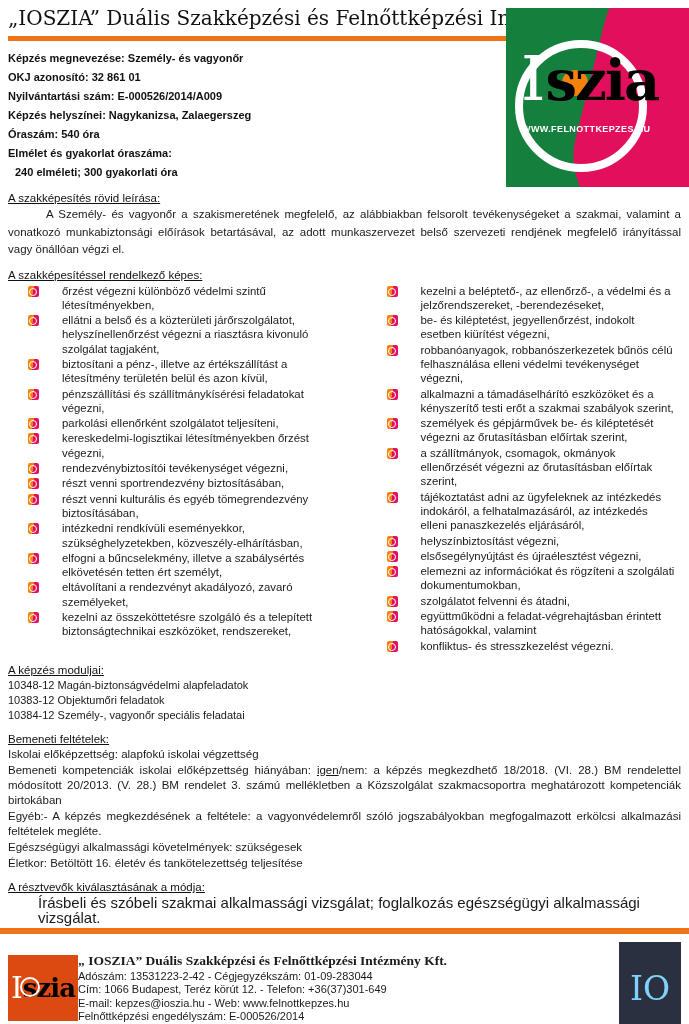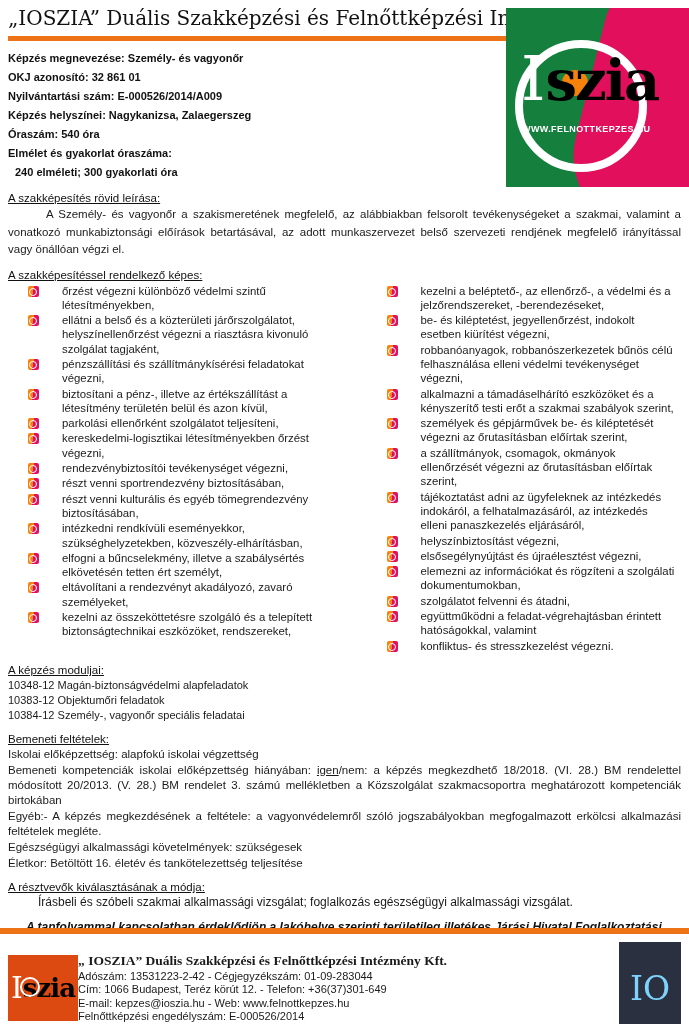--- a/index.html
+++ b/index.html
@@ -37,21 +37,21 @@
   ul.comp-list li{display:flex;gap:23px;margin:0 0 1px 0;font-size:11.4px;line-height:14.3px;}
   .bullet{flex:0 0 11px;width:11px;height:11px;margin-top:2px;border-radius:2px;position:relative;
           background:linear-gradient(100deg,#F6820C 46%,#E2105C 46%);}
   .bullet::after{content:"";position:absolute;left:1px;top:2px;width:6px;height:6px;border:1px solid #fff;border-radius:50%;}
 
   .modules p{margin:0;font-size:11px;line-height:15px;}
 
   .entry p{margin:0 0 1px 0;font-size:11.5px;line-height:15px;text-align:justify;}
   .u-seg{text-decoration:underline;}
 
-  .sel-body{margin:1px 0 0 0;padding-left:30px;font-size:12px;line-height:15px;}
+  .sel-body{margin:1px 0 0 0;padding-left:30px;font-size:15px;line-height:15px;}
 
   .notice{margin:9px 18px 0 18px;font-size:12px;font-weight:bold;font-style:italic;line-height:16px;color:#111;}
 
   .contact-line{margin:1px 0 0 0;text-align:center;font-size:11.5px;line-height:15px;}
   .contact-line .link{text-decoration:underline;color:#1a1a1a;cursor:pointer;}
 
   
   .footer{position:absolute;left:0;right:0;top:928px;height:96px;background:#fff;}
   .footer-rule{height:6px;background:#EE7216;}
   .footer-row{display:flex;align-items:center;padding:8px 8px 0 8px;}
@@ -105,25 +105,25 @@
           <li>
               <span class="bullet"></span>
               <span>őrzést végezni különböző védelmi szintű létesítményekben,</span>
             </li>
           <li>
               <span class="bullet"></span>
               <span>ellátni a belső és a közterületi járőrszolgálatot, helyszínellenőrzést végezni a riasztásra kivonuló szolgálat tagjaként,</span>
             </li>
           <li>
               <span class="bullet"></span>
+              <span>biztosítani a pénz-, illetve az értékszállítást a létesítmény területén belül és azon kívül,</span>
+            </li>
+          <li>
+              <span class="bullet"></span>
               <span>pénzszállítási és szállítmánykísérési feladatokat végezni,</span>
-            </li>
-          <li>
-              <span class="bullet"></span>
-              <span>biztosítani a pénz-, illetve az értékszállítást a létesítmény területén belül és azon kívül,</span>
             </li>
           <li>
               <span class="bullet"></span>
               <span>parkolási ellenőrként szolgálatot teljesíteni,</span>
             </li>
           <li>
               <span class="bullet"></span>
               <span>kereskedelmi-logisztikai létesítményekben őrzést végezni,</span>
             </li>
           <li>

